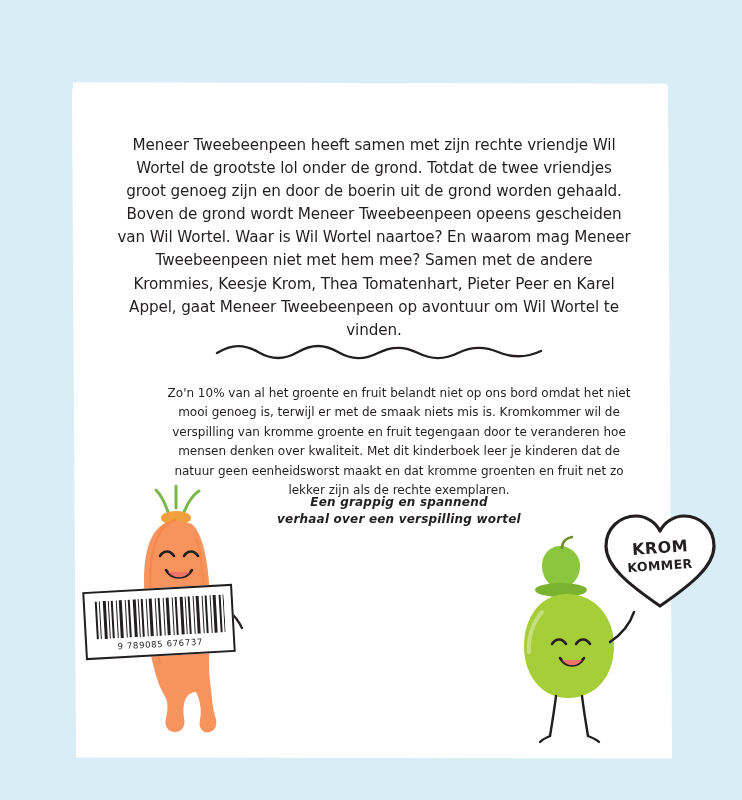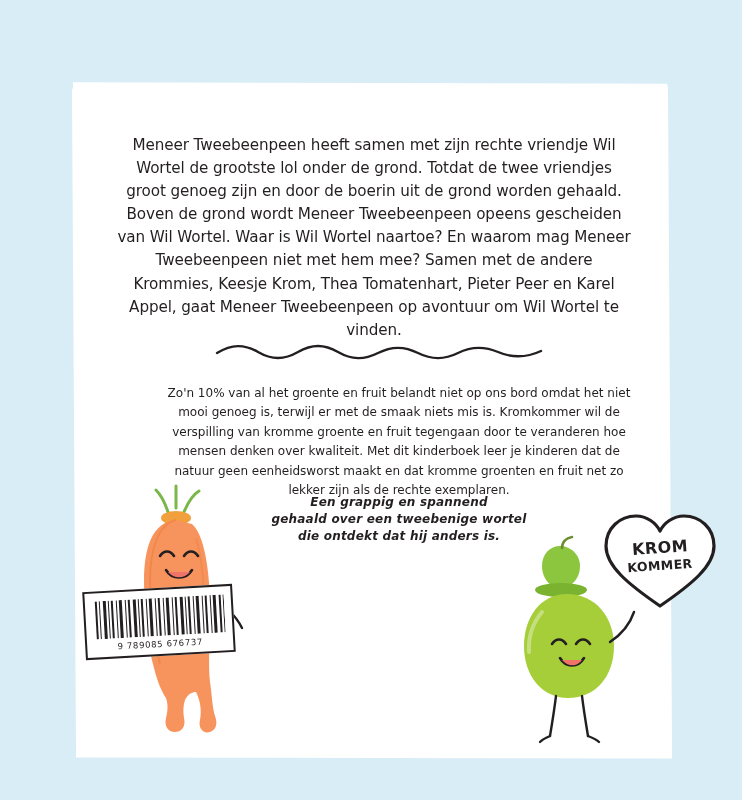--- a/index.html
+++ b/index.html
@@ -190,22 +190,21 @@
     <div class="blurb">Meneer Tweebeenpeen heeft samen met zijn rechte vriendje Wil Wortel de grootste lol onder de grond. Totdat de twee vriendjes groot genoeg zijn en door de boerin uit de grond worden gehaald. Boven de grond wordt Meneer Tweebeenpeen opeens gescheiden van Wil Wortel. Waar is Wil Wortel naartoe? En waarom mag Meneer Tweebeenpeen niet met hem mee? Samen met de andere Krommies, Keesje Krom, Thea Tomatenhart, Pieter Peer en Karel Appel, gaat Meneer Tweebeenpeen op avontuur om Wil Wortel te vinden.</div>
 
     <svg class="divider" viewBox="0 0 330 22" xmlns="http://www.w3.org/2000/svg">
       <path d="M3,11 C18,2 30,2 44,10 C58,18 70,18 84,10 C98,2 110,2 124,10 C138,18 150,18 164,11 C178,4 190,4 204,11 C218,18 230,18 244,11 C258,4 270,4 284,10 C298,16 312,16 327,9" fill="none" stroke="#231f20" stroke-width="2.4" stroke-linecap="round"></path>
     </svg>
 
     <div class="small-para">Zo'n 10% van al het groente en fruit belandt niet op ons bord omdat het niet mooi genoeg is, terwijl er met de smaak niets mis is. Kromkommer wil de verspilling van kromme groente en fruit tegengaan door te veranderen hoe mensen denken over kwaliteit. Met dit kinderboek leer je kinderen dat de natuur geen eenheidsworst maakt en dat kromme groenten en fruit net zo lekker zijn als de rechte exemplaren.</div>
 
     <div class="tagline">
       <span>Een grappig en spannend</span><br>
-      <span>gehaald over een tweebenige wortel</span><br>
-      <span>die ontdekt dat hij anders is.</span>
+      <span>verhaal over een verspilling wortel</span><br>
     </div>
 
     <svg class="art" style="left:22px; top:392px; width:170px; height:260px;" viewBox="0 0 170 260" xmlns="http://www.w3.org/2000/svg">
 
       <g stroke="#7ab648" stroke-width="3" fill="none" stroke-linecap="round">
         <path d="M72,34 C68,22 64,16 60,12"></path>
         <path d="M80,30 C80,18 80,12 80,8"></path>
         <path d="M88,34 C93,22 98,16 103,13"></path>
       </g>
       <ellipse cx="80" cy="40" rx="15" ry="7" fill="#f2a03d"></ellipse>

